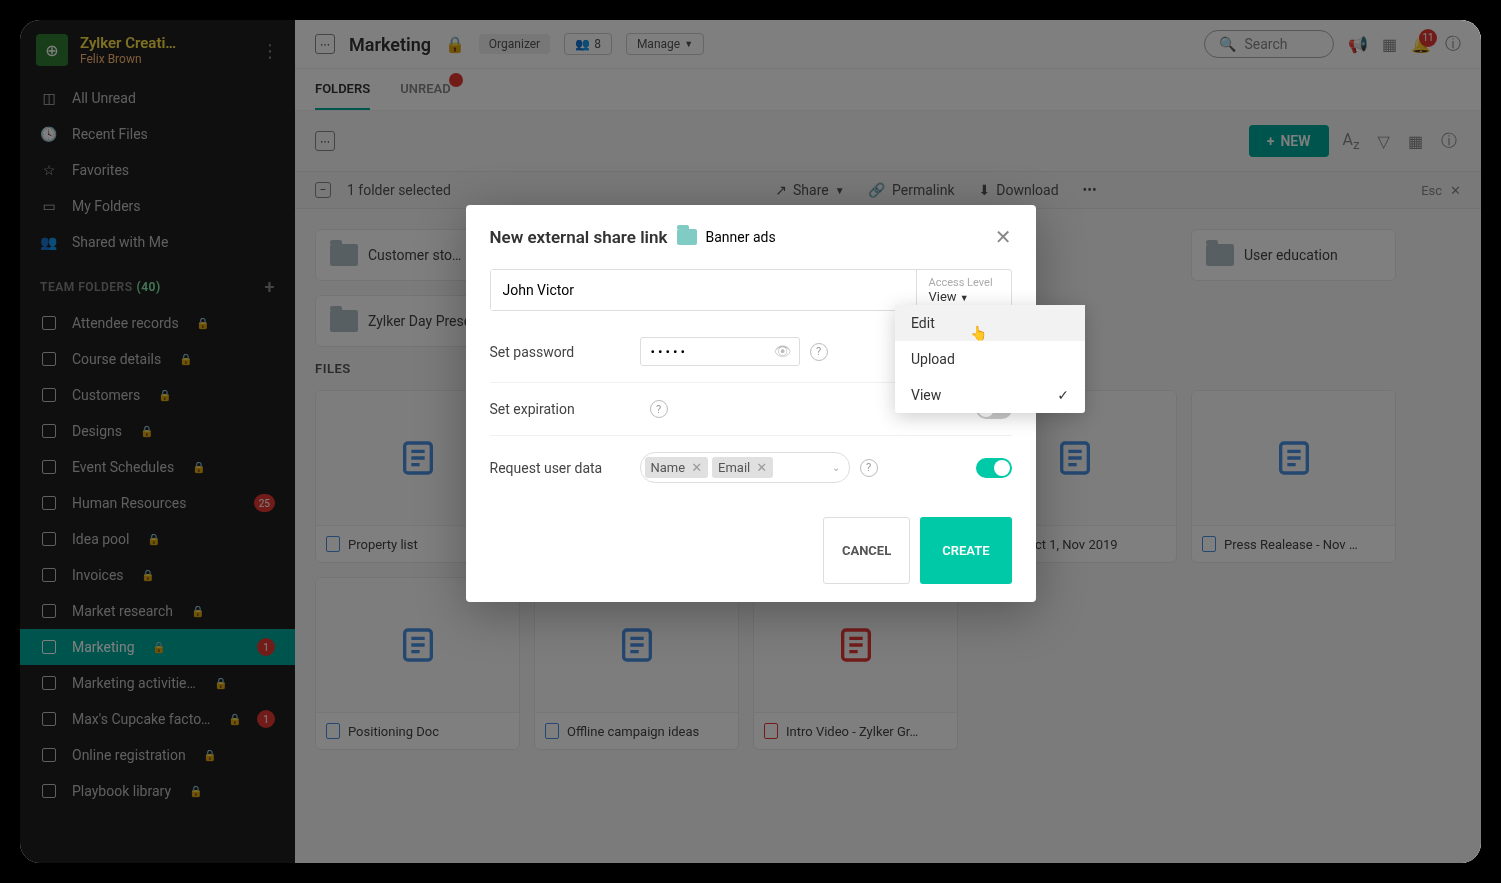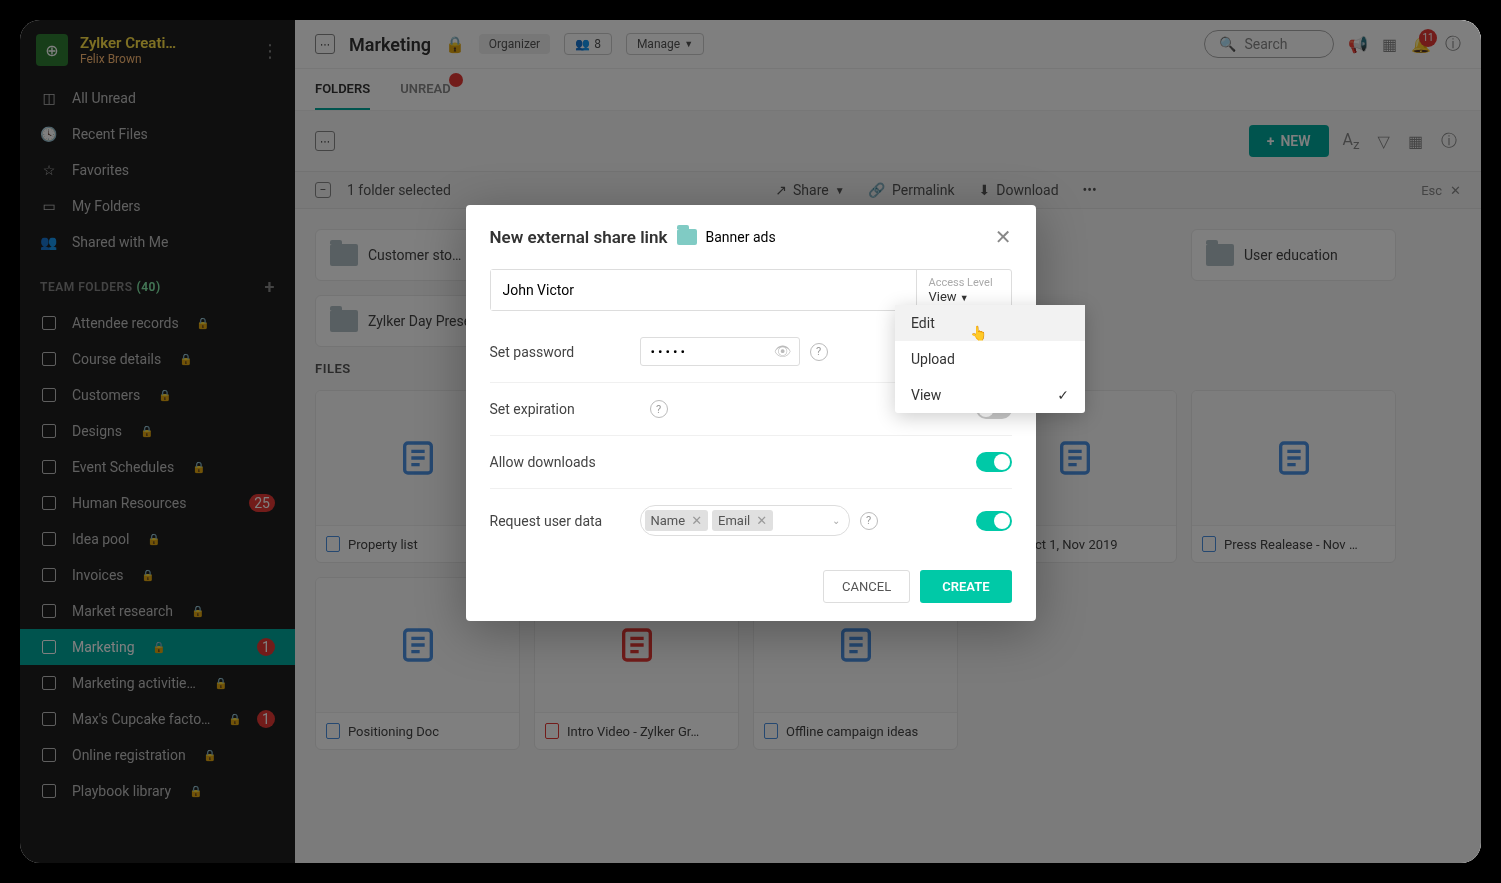--- a/index.html
+++ b/index.html
@@ -12,21 +12,21 @@
 .logo { width: 32px; height: 32px; background: #2e7d32; border-radius: 4px; display: flex; align-items: center; justify-content: center; color: #fff; font-size: 16px; }
 .sidebar-title { font-weight: 600; color: #fde047; font-size: 15px; white-space: nowrap; overflow: hidden; text-overflow: ellipsis; }
 .sidebar-sub { font-size: 12px; color: #fdba74; }
 .sidebar-menu-btn { margin-left: auto; color: #888; font-size: 18px; cursor: pointer; }
 .nav-item { display: flex; align-items: center; gap: 14px; padding: 9px 20px; font-size: 14px; cursor: pointer; color: #bfbfbf; }
 .nav-item.active { background: #00a99d; color: #fff; }
 .nav-icon { width: 18px; height: 18px; display: inline-flex; align-items: center; justify-content: center; flex-shrink: 0; }
 .section-header { display: flex; align-items: center; padding: 16px 20px 8px; font-size: 12px; font-weight: 600; letter-spacing: 0.5px; color: #888; }
 .section-count { color: #86efac; margin-left: 4px; }
 .section-add { margin-left: auto; color: #888; cursor: pointer; font-size: 18px; }
-.badge-red { background: #e53935; color: #fff; border-radius: 10px; min-width: 18px; height: 18px; font-size: 14px; display: inline-flex; align-items: center; justify-content: center; padding: 0 5px; margin-left: auto; }
+.badge-red { background: #e53935; color: #fff; border-radius: 10px; min-width: 18px; height: 18px; font-size: 10px; display: inline-flex; align-items: center; justify-content: center; padding: 0 5px; margin-left: auto; }
 .lock-icon { font-size: 11px; color: #777; margin-left: 4px; }
 
 
 .main { flex: 1; background: #f7f7f7; display: flex; flex-direction: column; position: relative; overflow: hidden; }
 .topbar { display: flex; align-items: center; padding: 10px 20px; gap: 14px; background: #fff; border-bottom: 1px solid #eee; }
 .breadcrumb-icon { width: 20px; height: 20px; border: 1.5px solid #888; border-radius: 3px; display: flex; align-items: center; justify-content: center; }
 .page-title { font-size: 18px; font-weight: 600; color: #333; }
 .chip { background: #eee; padding: 3px 10px; border-radius: 4px; font-size: 12px; color: #555; }
 .chip-outline { border: 1px solid #ccc; padding: 3px 10px; border-radius: 4px; font-size: 12px; color: #555; display: flex; align-items: center; gap: 4px; }
 .search-box { margin-left: auto; border: 1.5px solid #aaa; border-radius: 20px; padding: 5px 14px; display: flex; align-items: center; gap: 8px; color: #888; font-size: 14px; width: 130px; }
@@ -77,21 +77,21 @@
 .pwd-input { border: 1px solid #ddd; padding: 6px 30px 6px 10px; border-radius: 3px; letter-spacing: 3px; width: 160px; }
 .help-icon { width: 18px; height: 18px; border: 1.5px solid #bbb; border-radius: 50%; display: inline-flex; align-items: center; justify-content: center; font-size: 11px; color: #999; margin-left: 10px; }
 .toggle { margin-left: auto; width: 36px; height: 20px; background: #00c9a7; border-radius: 10px; position: relative; cursor: pointer; }
 .toggle::after { content: ''; position: absolute; right: 2px; top: 2px; width: 16px; height: 16px; background: #fff; border-radius: 50%; }
 .toggle.off { background: #ccc; }
 .toggle.off::after { left: 2px; right: auto; }
 .tag-input { border: 1px solid #ddd; border-radius: 15px; padding: 4px; display: flex; gap: 4px; flex: 1; max-width: 210px; }
 .tag { background: #e0e0e0; padding: 3px 6px; border-radius: 3px; font-size: 13px; color: #555; display: flex; align-items: center; gap: 6px; }
 .tag-x { color: #999; cursor: pointer; }
 .dialog-footer { padding: 18px 24px; display: flex; justify-content: flex-end; gap: 10px; }
-.btn-cancel { background: #fff; border: 1px solid #ddd; padding: 8px 18px; border-radius: 3px; font-size: 13px; font-weight: 400; color: #555; cursor: pointer; }
+.btn-cancel { background: #fff; border: 1px solid #ddd; padding: 25px 18px; border-radius: 3px; font-size: 13px; font-weight: 700; color: #555; cursor: pointer; }
 .btn-primary { background: #00c9a7; border: none; padding: 8px 22px; border-radius: 3px; font-size: 13px; font-weight: 600; color: #fff; cursor: pointer; }
 
 
 .dropdown { position: absolute; top: 285px; left: 875px; width: 190px; background: #fff; box-shadow: 0 4px 20px rgba(0,0,0,0.2); border-radius: 3px; z-index: 100; }
 .dropdown-item { padding: 10px 16px; font-size: 14px; color: #333; cursor: pointer; display: flex; align-items: center; }
 .dropdown-item.hover { background: #f2f2f2; }
 .dropdown-check { margin-left: auto; }
 .cursor-icon { position: absolute; top: 305px; left: 950px; z-index: 101; font-size: 14px; pointer-events: none; }
 
 svg { display: block; }
@@ -405,40 +405,40 @@
                 <path d="M8 8h8M8 12h8M8 16h5"></path>
               </svg>
             </div>
             <div class="file-label">
               <span class="doc-icon" style="border-color:#4a90e2"></span>
               <span>Positioning Doc</span>
             </div>
           </div>
           <div class="file-card">
             <div class="file-thumb">
+              <svg width="40" height="40" viewBox="0 0 24 24" fill="none" stroke="#4a90e2" stroke-width="2">
+                <rect x="4" y="3" width="16" height="18" rx="2"></rect>
+                <path d="M8 8h8M8 12h8M8 16h5"></path>
+              </svg>
+            </div>
+            <div class="file-label">
+              <span class="doc-icon" style="border-color:#4a90e2"></span>
+              <span>Offline campaign ideas</span>
+            </div>
+          </div>
+          <div class="file-card">
+            <div class="file-thumb">
               <svg width="40" height="40" viewBox="0 0 24 24" fill="none" stroke="#e53935" stroke-width="2">
                 <rect x="4" y="3" width="16" height="18" rx="2"></rect>
                 <path d="M8 8h8M8 12h8M8 16h5"></path>
               </svg>
             </div>
             <div class="file-label">
               <span class="doc-icon" style="border-color:#e53935"></span>
               <span>Intro Video - Zylker Gr…</span>
-            </div>
-          </div>
-          <div class="file-card">
-            <div class="file-thumb">
-              <svg width="40" height="40" viewBox="0 0 24 24" fill="none" stroke="#4a90e2" stroke-width="2">
-                <rect x="4" y="3" width="16" height="18" rx="2"></rect>
-                <path d="M8 8h8M8 12h8M8 16h5"></path>
-              </svg>
-            </div>
-            <div class="file-label">
-              <span class="doc-icon" style="border-color:#4a90e2"></span>
-              <span>Offline campaign ideas</span>
             </div>
           </div>
         </div>
     </div>
   </div>
 
   <div class="overlay">
     <div class="dialog">
       <div class="dialog-header">
         <span class="dialog-title">New external share link</span>
@@ -463,24 +463,20 @@
             <span style="position:absolute;right:8px;top:6px;color:#bbb">👁</span>
           </span>
           <span class="help-icon">?</span>
         </div>
         <div class="form-row">
           <span class="form-label">Set expiration</span>
           <span class="help-icon">?</span>
           <span class="toggle off"></span>
         </div>
         <div class="form-row">
-          <span class="form-label">Allow downloads</span>
-          <span class="toggle"></span>
-        </div>
-        <div class="form-row">
           <span class="form-label">Request user data</span>
           <div class="tag-input" id="tags">
               <span class="tag">Name<span class="tag-x">✕</span></span>
               <span class="tag">Email<span class="tag-x">✕</span></span>
               <span style="margin-left: auto; color: rgb(170, 170, 170); font-size: 10px; align-self: center; padding-right: 4px;">⌄</span>
             </div>
           <span class="help-icon">?</span>
           <span class="toggle"></span>
         </div>
       </div>

